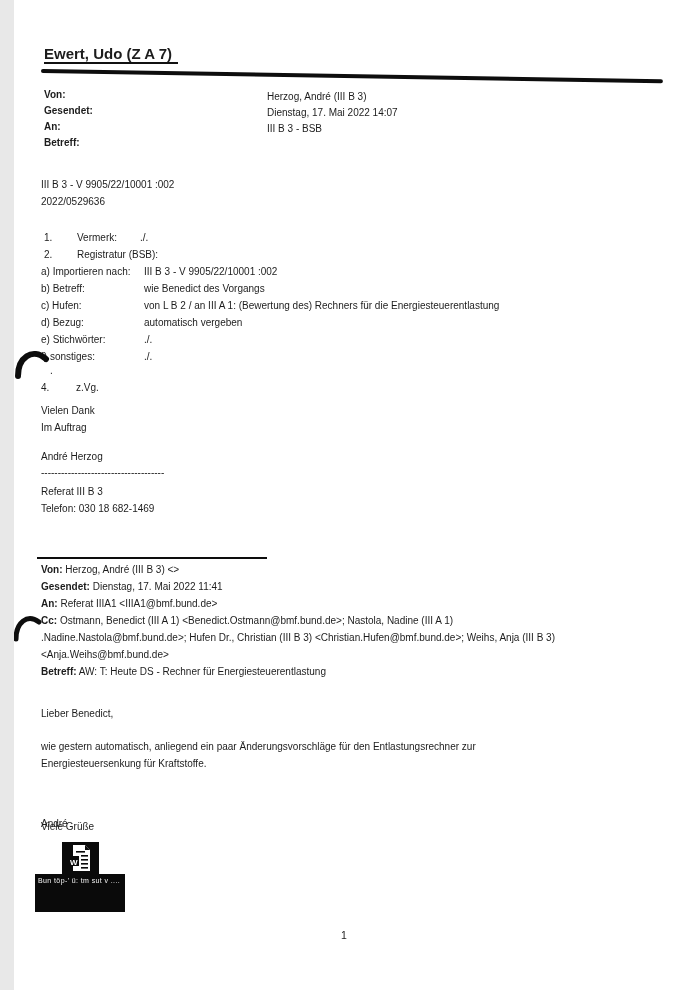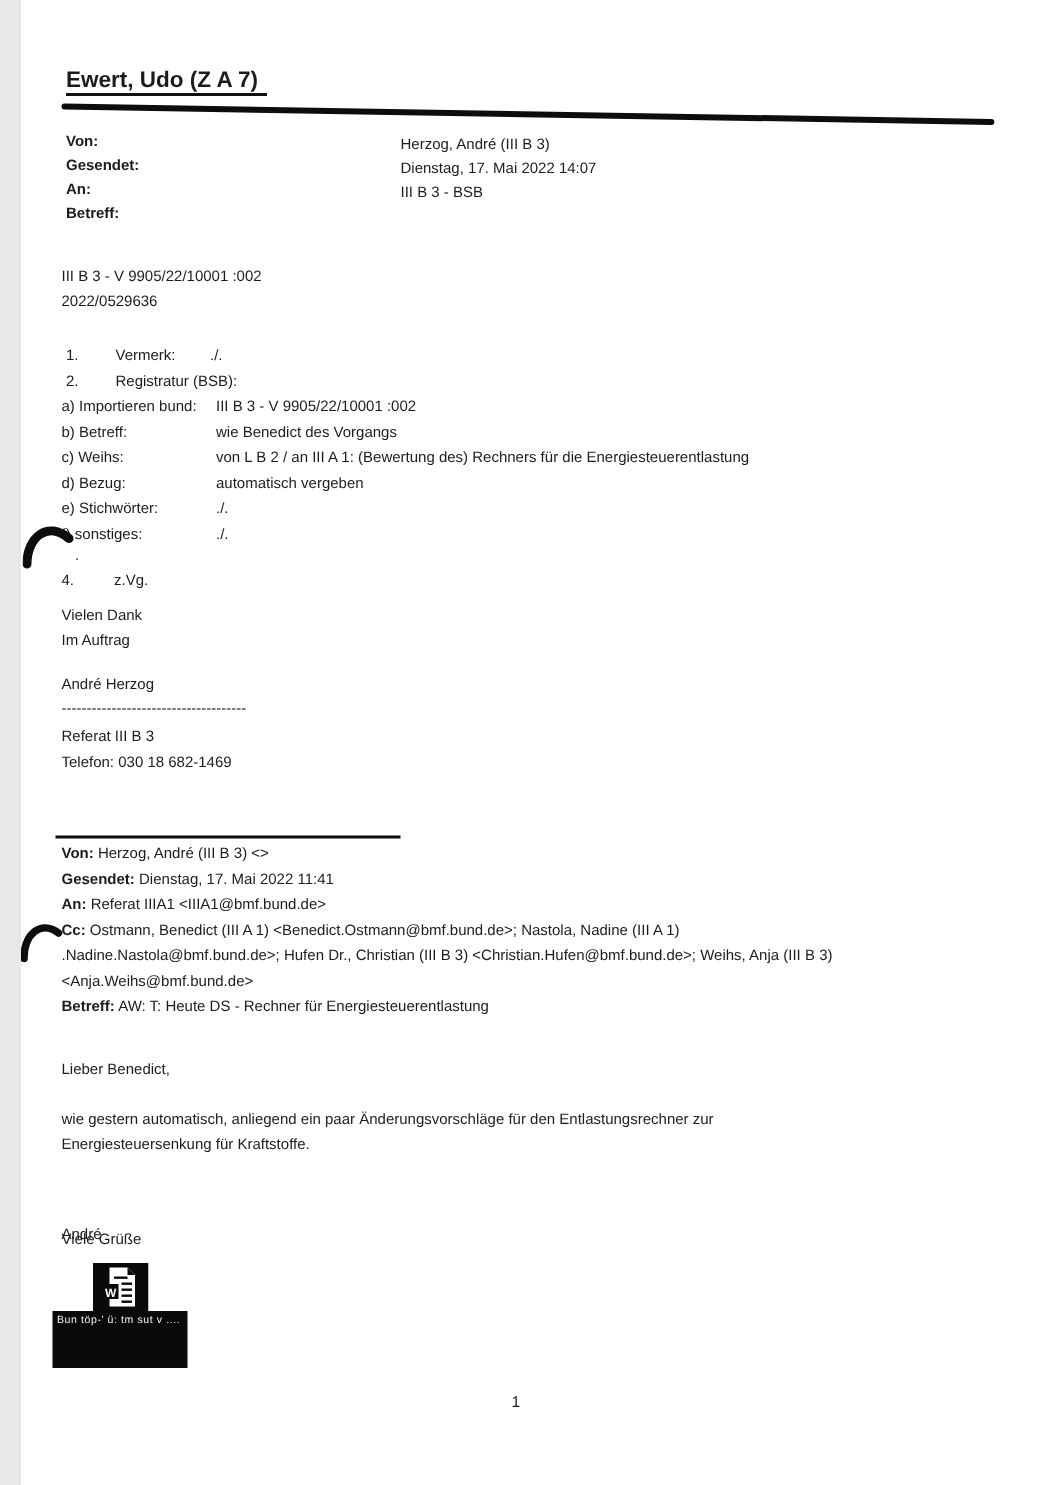--- a/index.html
+++ b/index.html
@@ -41,25 +41,25 @@
 
   <div class="t" style="left:27px;top:178px">III B 3 - V 9905/22/10001 :002</div>
   <div class="t" style="left:27px;top:195px">2022/0529636</div>
 
   <div class="t" style="left:30px;top:231px">1.</div>
   <div class="t" style="left:63px;top:231px">Vermerk:</div>
   <div class="t" style="left:126px;top:231px">./.</div>
   <div class="t" style="left:30px;top:248px">2.</div>
   <div class="t" style="left:63px;top:248px">Registratur (BSB):</div>
 
-  <div class="t" style="left:27px;top:265px">a) Importieren bund:</div>
+  <div class="t" style="left:27px;top:265px">a) Importieren nach:</div>
   <div class="t" style="left:130px;top:265px">III B 3 - V 9905/22/10001 :002</div>
   <div class="t" style="left:27px;top:282px">b) Betreff:</div>
   <div class="t" style="left:130px;top:282px">wie Benedict des Vorgangs</div>
-  <div class="t" style="left:27px;top:299px">c) Weihs:</div>
+  <div class="t" style="left:27px;top:299px">c) Hufen:</div>
   <div class="t" style="left:130px;top:299px">von L B 2 / an III A 1: (Bewertung des) Rechners für die Energiesteuerentlastung</div>
   <div class="t" style="left:27px;top:316px">d) Bezug:</div>
   <div class="t" style="left:130px;top:316px">automatisch vergeben</div>
   <div class="t" style="left:27px;top:333px">e) Stichwörter:</div>
   <div class="t" style="left:130px;top:333px">./.</div>
   <div class="t" style="left:27px;top:350px">f) sonstiges:</div>
   <div class="t" style="left:130px;top:350px">./.</div>
 
   <div class="t" style="left:36px;top:364px">.</div>
   <div class="t" style="left:27px;top:381px">4.</div>

